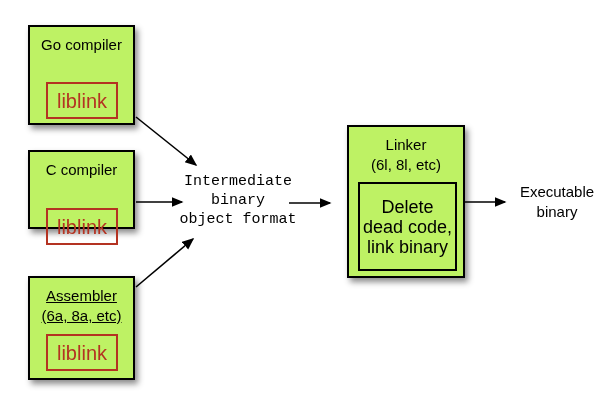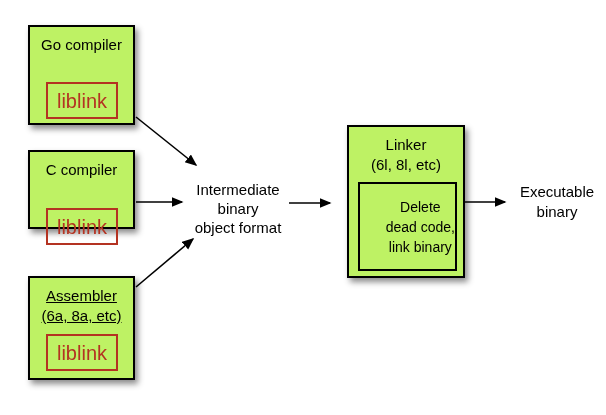--- a/index.html
+++ b/index.html
@@ -41,22 +41,22 @@
     color:var(--liblink-red);
     display:flex;align-items:center;justify-content:center;
     font-size:20px;
   }
   .inner-box{
     position:absolute;
     left:9px;top:55px;
     width:99px;height:89px;
     box-sizing:border-box;
     border:2px solid var(--box-border);
-    display:flex;align-items:center;justify-content:flex-end;
-    font-size:14px;line-height:20px;
+    display:flex;align-items:center;justify-content:center;
+    font-size:18px;line-height:20px;
   }
   .free-label{
     position:absolute;
     text-align:center;
     font-size:15px;
     line-height:19px;
   }
   .pre{white-space:pre-line;}
 </style>
 </head>
@@ -102,19 +102,19 @@
   <div class="node" style="left:335px;top:125px;width:118px;height:153px;margin-left:12px;">
     <div class="node-title">Linker</div>
     <div class="node-subtitle">(6l, 8l, etc)</div>
     <div class="inner-box">
       <div class="pre">Delete
 dead code,
 link binary</div>
     </div>
   </div>
 
-  <div class="free-label pre" style="left:175px;top:180px;width:126px;">Intermediate
+  <div class="free-label pre" style="left:175px;top:172px;width:126px;font-family:Liberation Mono, monospace;">Intermediate
 binary
 object format</div>
   <div class="free-label pre" style="left:505px;top:182px;width:104px;line-height:20px;">Executable
 binary</div>
 
 </div>
 
 </body></html>

